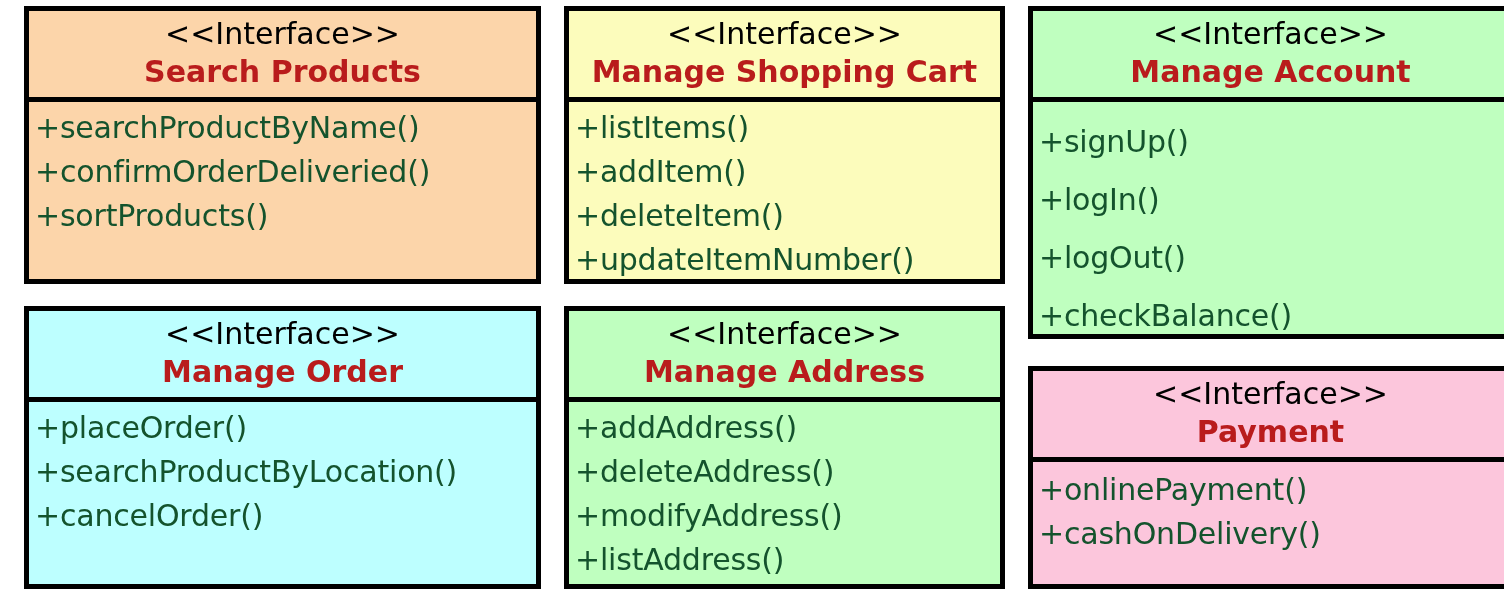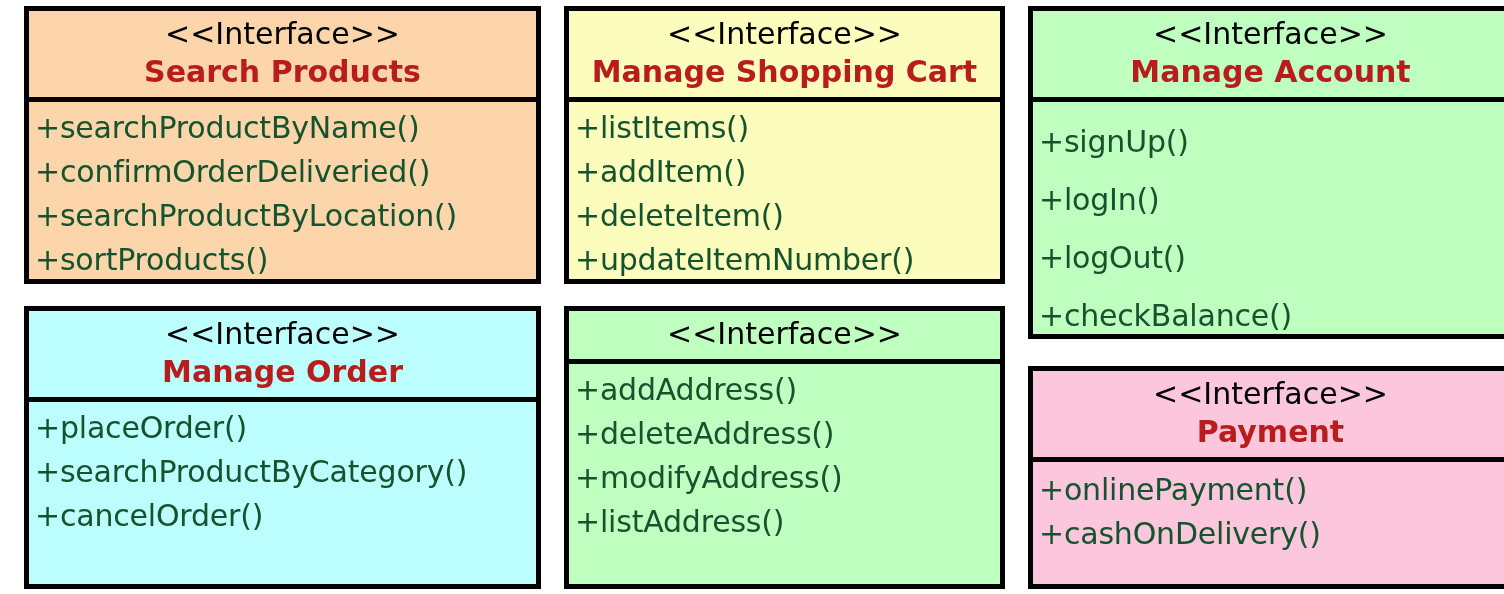--- a/index.html
+++ b/index.html
@@ -93,21 +93,20 @@
 <div id="diagram">
 
   <div class="uml-class box-search-products" style="background: rgb(252, 213, 170);">
     <div class="uml-header">
       <span class="stereotype">&lt;&lt;Interface&gt;&gt;</span>
       <span class="class-name">Search Products</span>
     </div>
     <div class="uml-body">
       <span class="operation">+searchProductByName()</span>
       <span class="operation">+confirmOrderDeliveried()</span>
-      <span class="operation">+searchProductByLocation()</span>
       <span class="operation">+sortProducts()</span>
     </div>
   </div>
 
   <div class="uml-class box-manage-shopping-cart" style="background: rgb(252, 252, 188);">
     <div class="uml-header">
       <span class="stereotype">&lt;&lt;Interface&gt;&gt;</span>
       <span class="class-name">Manage Shopping Cart</span>
     </div>
     <div class="uml-body">
@@ -132,28 +131,29 @@
     </div>
   </div>
 
   <div class="uml-class box-manage-order" style="background: rgb(189, 255, 255);">
     <div class="uml-header">
       <span class="stereotype">&lt;&lt;Interface&gt;&gt;</span>
       <span class="class-name">Manage Order</span>
     </div>
     <div class="uml-body">
       <span class="operation">+placeOrder()</span>
-      <span class="operation">+searchProductByCategory()</span>
+      <span class="operation">+searchProductByLocation()</span>
       <span class="operation">+cancelOrder()</span>
     </div>
   </div>
 
   <div class="uml-class box-manage-address" style="background: rgb(191, 255, 191);">
     <div class="uml-header">
       <span class="stereotype">&lt;&lt;Interface&gt;&gt;</span>
+      <span class="class-name">Manage Address</span>
     </div>
     <div class="uml-body">
       <span class="operation">+addAddress()</span>
       <span class="operation">+deleteAddress()</span>
       <span class="operation">+modifyAddress()</span>
       <span class="operation">+listAddress()</span>
     </div>
   </div>
 
   <div class="uml-class box-payment" style="background: rgb(252, 198, 220);">

